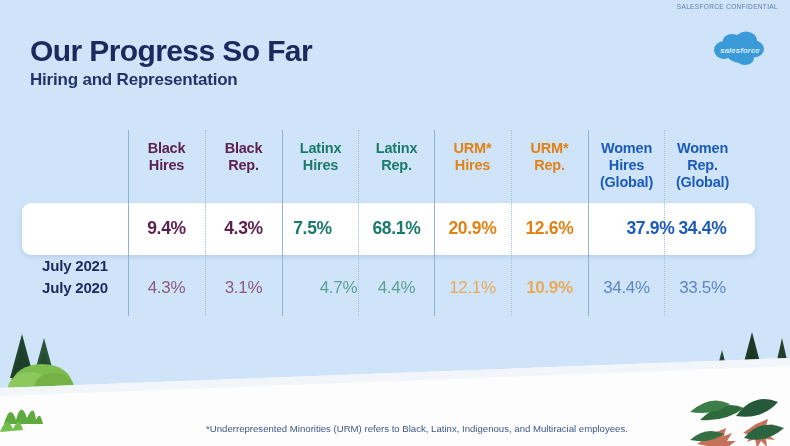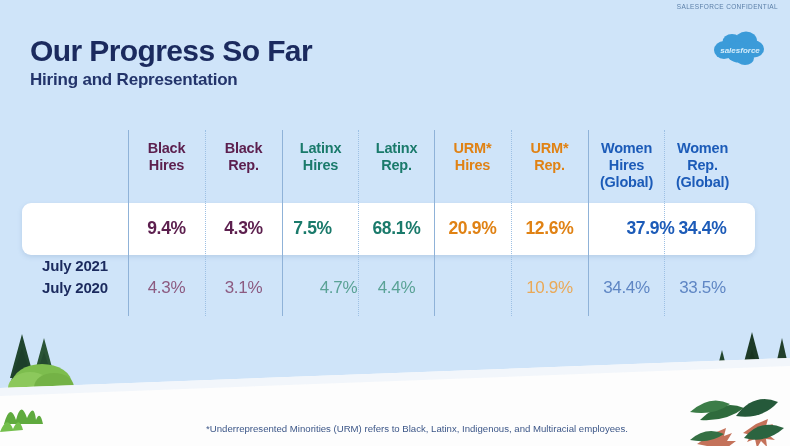--- a/index.html
+++ b/index.html
@@ -263,21 +263,22 @@
         <div class="cell vcell r2021" style="left: 358px; width: 77px; color: rgb(26, 122, 107);">68.1%</div>
         <div class="cell vcell r2021" style="left: 434px; width: 77px; color: rgb(224, 130, 20);">20.9%</div>
         <div class="cell vcell r2021" style="left: 511px; width: 77px; color: rgb(224, 130, 20);">12.6%</div>
         <div class="cell vcell r2021" style="left: 588px; width: 77px; color: rgb(28, 91, 184); margin-left: 24px;">37.9%</div>
         <div class="cell vcell r2021" style="left: 664px; width: 77px; color: rgb(28, 91, 184);">34.4%</div>
         <div class="cell rowlabel r2020">July 2020</div>
         <div class="cell vcell r2020 faded" style="left: 128px; width: 77px; color: rgb(140, 90, 128);">4.3%</div>
         <div class="cell vcell r2020 faded" style="left: 205px; width: 77px; color: rgb(140, 90, 128);">3.1%</div>
         <div class="cell vcell r2020 faded" style="left: 300px; width: 77px; color: rgb(90, 162, 150);">4.7%</div>
         <div class="cell vcell r2020 faded" style="left: 358px; width: 77px; color: rgb(90, 162, 150);">4.4%</div>
-        <div class="cell vcell r2020 faded" style="left: 511px; width: 77px; color: rgb(234, 169, 88);">10.9%</div>
+        <div class="cell vcell r2020 faded" style="left: 434px; width: 77px; color: rgb(234, 169, 88);">12.1%</div>
+        <div class="cell vcell r2020 faded" style="left: 511px; width: 77px; color: rgb(234, 169, 88); font-weight: bold;">10.9%</div>
         <div class="cell vcell r2020 faded" style="left: 588px; width: 77px; color: rgb(95, 134, 196);">34.4%</div>
         <div class="cell vcell r2020 faded" style="left: 664px; width: 77px; color: rgb(95, 134, 196);">33.5%</div>
       </div>
   </div>
 
   <div id="footnotes">
       <div>*Underrepresented Minorities (URM) refers to Black, Latinx, Indigenous, and Multiracial employees.</div>
     </div>
 
 </div>

